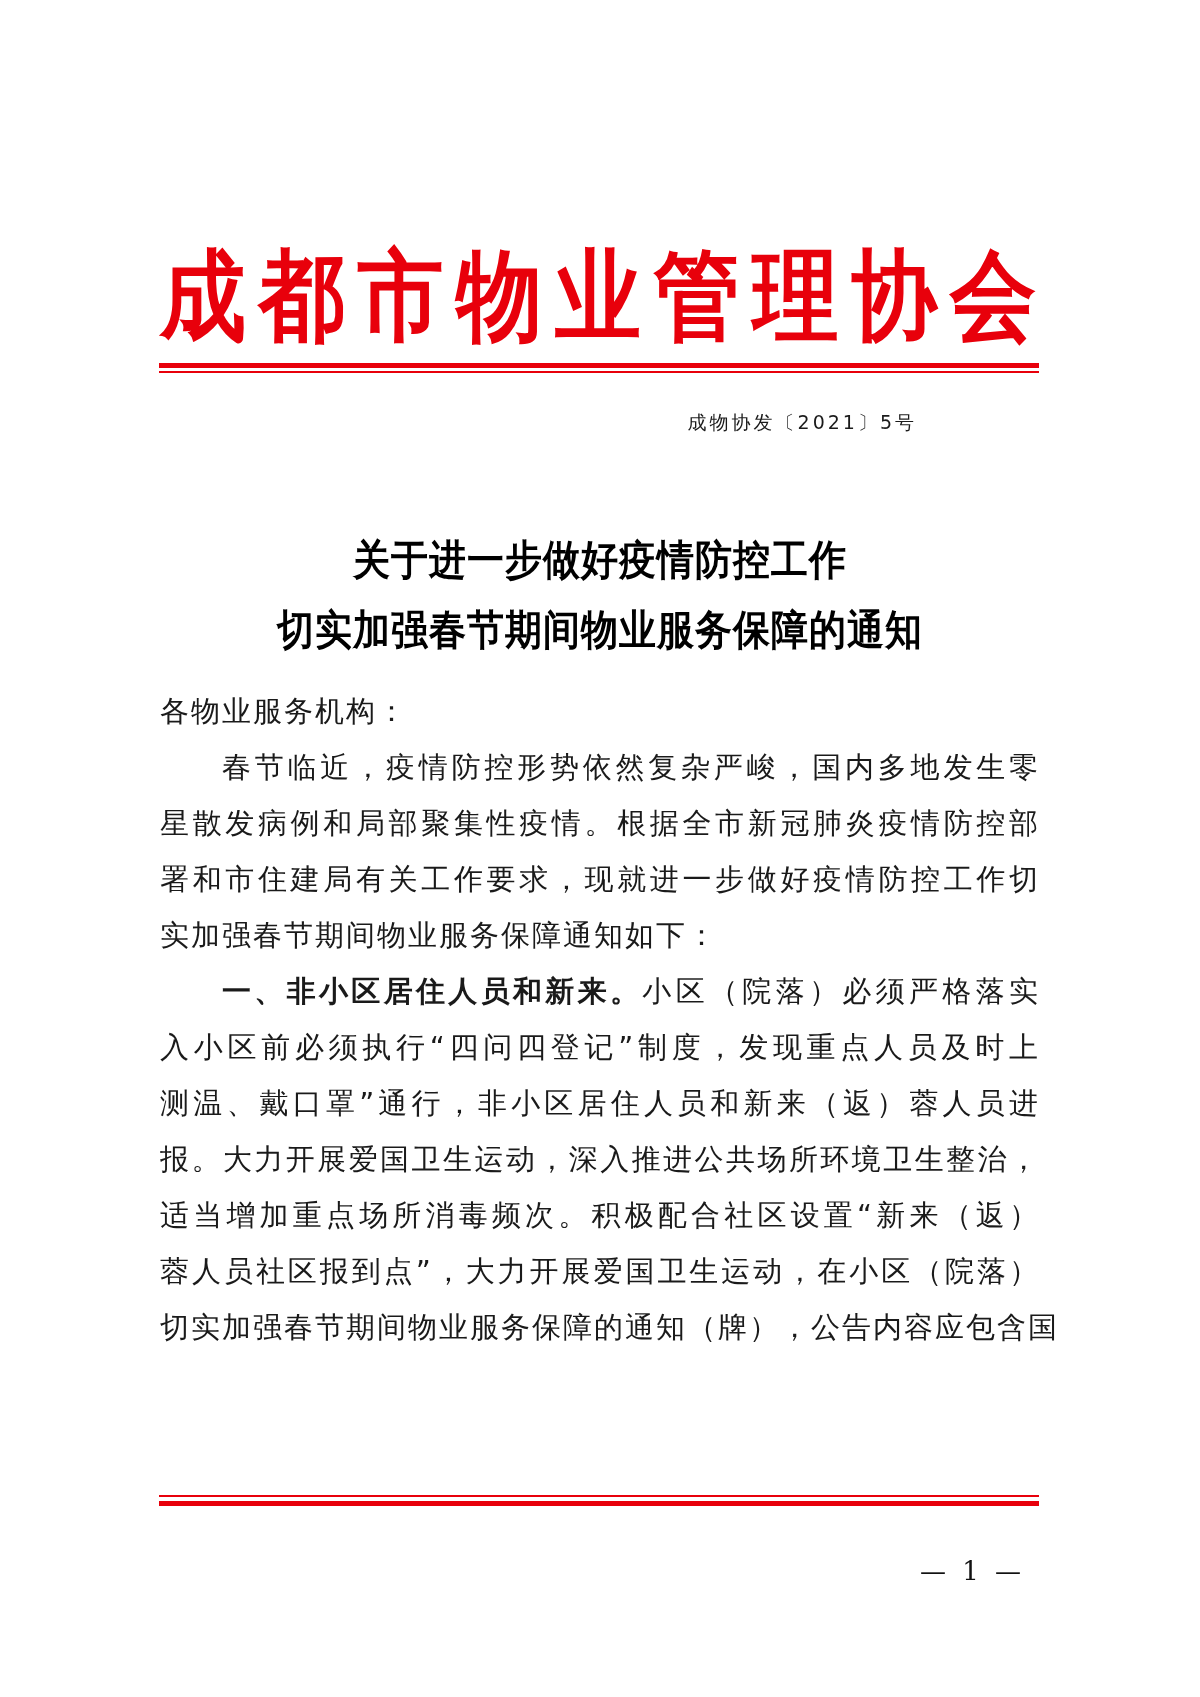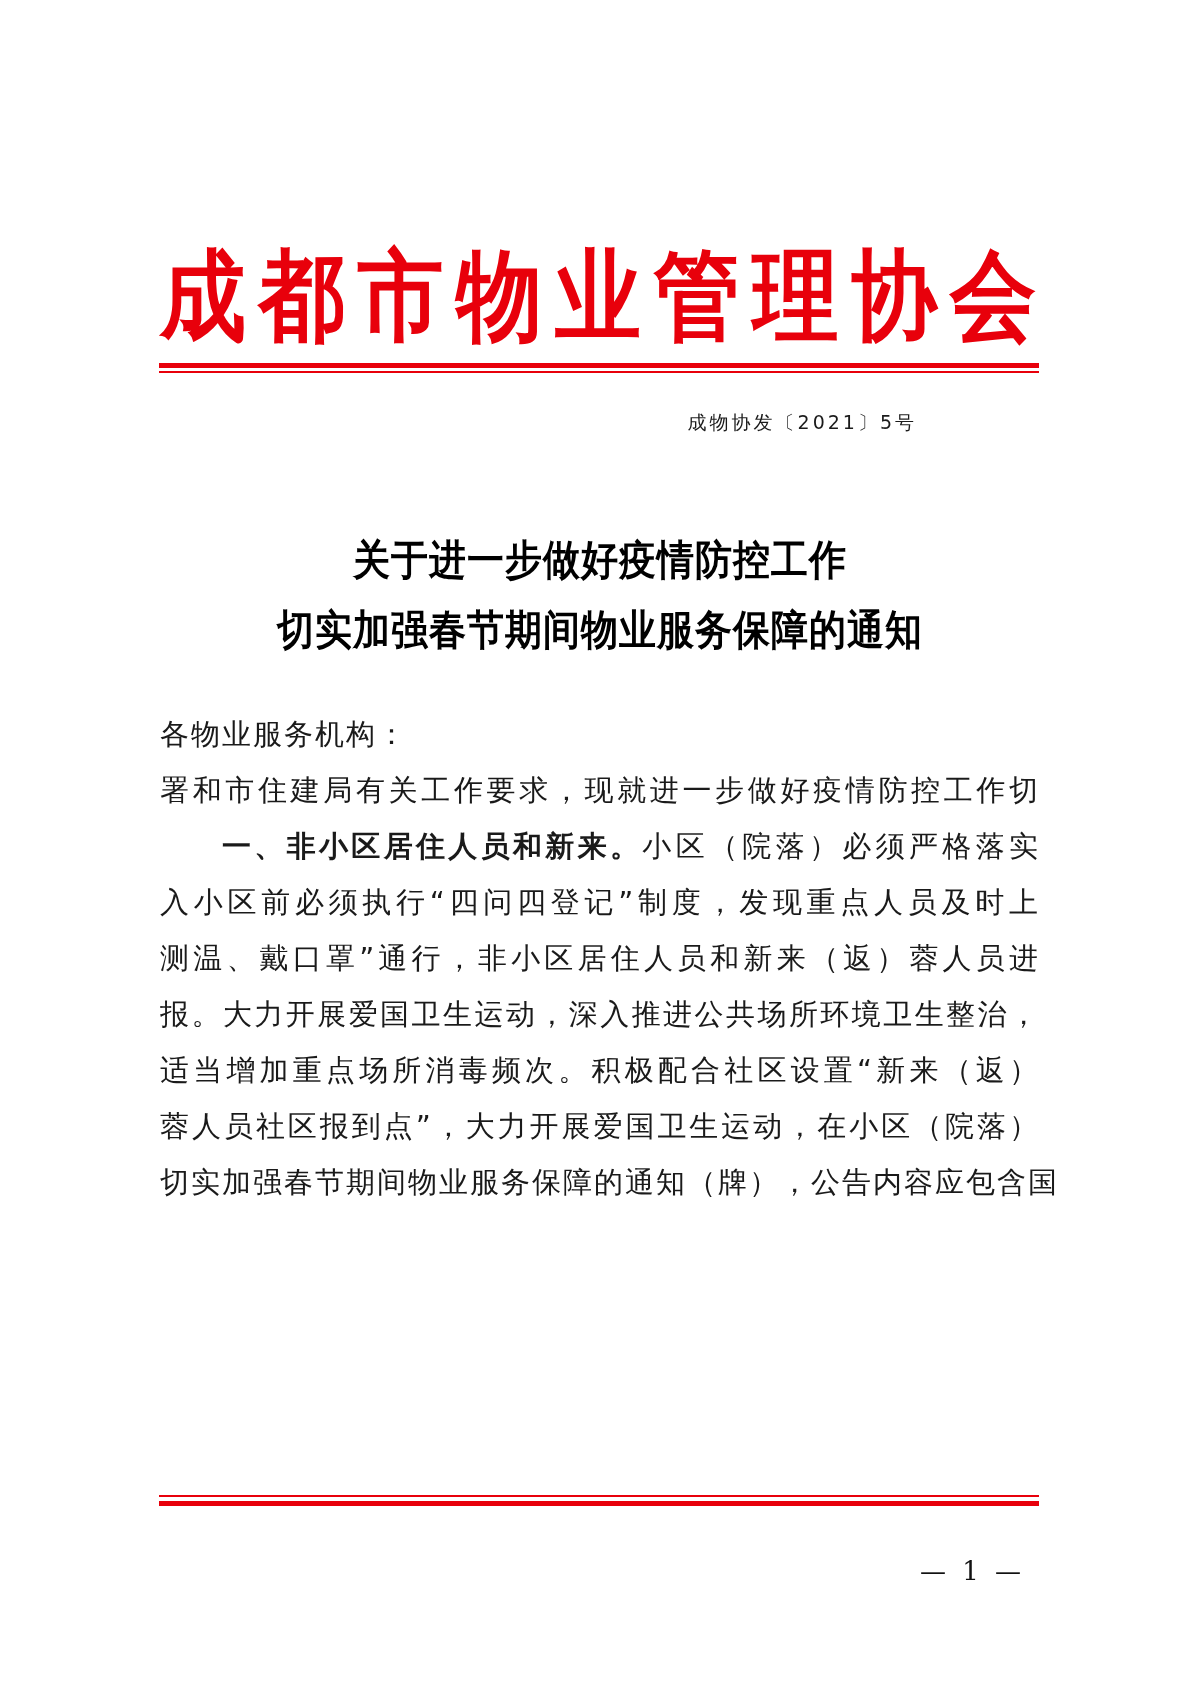--- a/index.html
+++ b/index.html
@@ -69,21 +69,21 @@
       color: #000000;
       transform: scaleY(1.12);
       transform-origin: top center;
     }
     .title.l1 { top: 533px; }
     .title.l2 { top: 603px; }
 
     .body-text {
       position: absolute;
       left: 160px;
-      top: 706px;
+      top: 683px;
       width: 880px;
       font-family: "DejaVu Sans", "Liberation Sans", sans-serif;
       font-size: 29px;
       line-height: 56px;
       color: #1a1a1a;
     }
     .line {
       display: block;
       height: 56px;
       white-space: nowrap;
@@ -117,21 +117,24 @@
   <div class="rule thick" style="top:363px;"></div>
   <div class="rule thin" style="top:371px;"></div>
 
   <div class="doc-number">成物协发〔2021〕5号</div>
 
   <div class="title l1">关于进一步做好疫情防控工作</div>
   <div class="title l2">切实加强春节期间物业服务保障的通知</div>
 
   <div class="body-text">
     <span class="line left">各物业服务机构：</span>
+    <span class="line indent">春节临近，疫情防控形势依然复杂严峻，国内多地发生零</span>
+    <span class="line">星散发病例和局部聚集性疫情。根据全市新冠肺炎疫情防控部</span>
     <span class="line">署和市住建局有关工作要求，现就进一步做好疫情防控工作切</span>
+    <span class="line left">实加强春节期间物业服务保障通知如下：</span>
     <span class="line indent"><span class="bold-head">一、非小区居住人员和新来。</span><span>小区（院落）必须严格落实</span></span>
     <span class="line">入小区前必须执行“四问四登记”制度，发现重点人员及时上</span>
     <span class="line">测温、戴口罩”通行，非小区居住人员和新来（返）蓉人员进</span>
     <span class="line">报。大力开展爱国卫生运动，深入推进公共场所环境卫生整治，</span>
     <span class="line">适当增加重点场所消毒频次。积极配合社区设置“新来（返）</span>
     <span class="line">蓉人员社区报到点”，大力开展爱国卫生运动，在小区（院落）</span>
     <span class="line">切实加强春节期间物业服务保障的通知（牌），公告内容应包含国</span>
   </div>
 
   <div class="rule thin" style="top:1495px;"></div>

